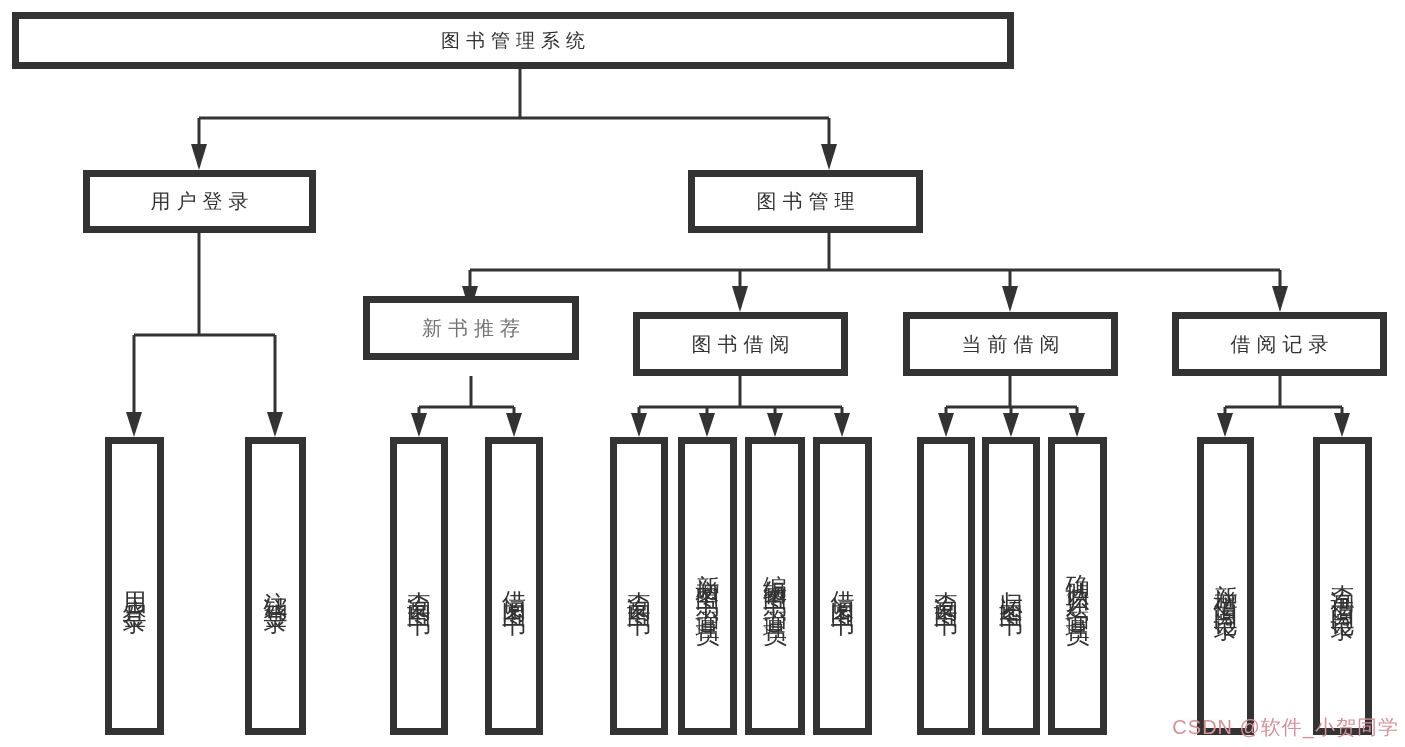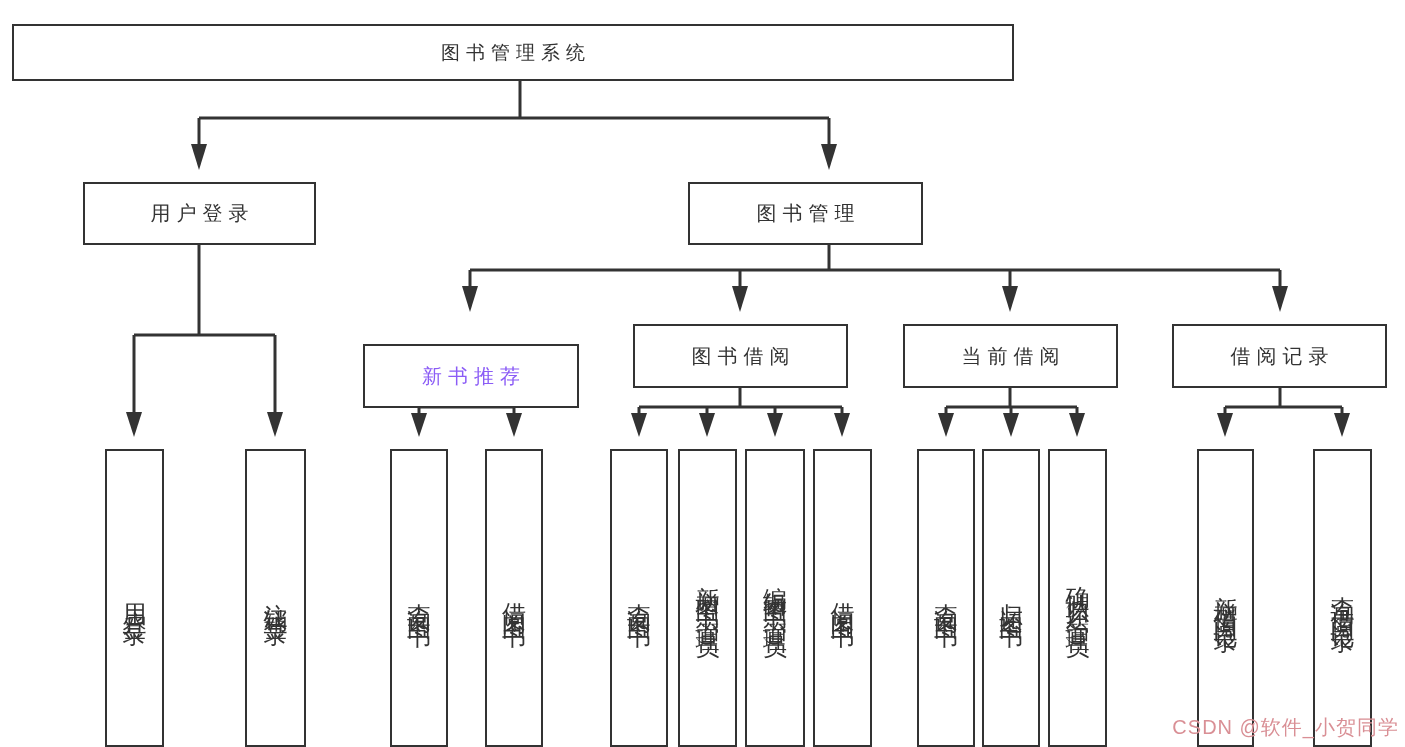--- a/index.html
+++ b/index.html
@@ -19,26 +19,25 @@
     position: absolute;
     left: 0;
     top: 0;
     width: 1405px;
     height: 747px;
   }
   .box {
     position: absolute;
     box-sizing: border-box;
     background: #ffffff;
-    border: 2px solid #000000;
+    border: 7px solid #000000;
     display: flex;
     align-items: center;
     justify-content: center;
     color: #333333;
-    margin-top: 12px;
   }
   .hbox .lbl {
     font-size: 20px;
     letter-spacing: 6px;
     text-indent: 6px;
     white-space: nowrap;
   }
   .rootbox .lbl {
     font-size: 19px;
     letter-spacing: 6px;
@@ -144,21 +143,21 @@
     <span class="lbl">图书管理系统</span>
   </div>
 
   <div class="box hbox" style="left: 83px; top: 170px; width: 233px; height: 63px; border-color: rgb(51, 51, 51); color: rgb(51, 51, 51);">
     <span class="lbl">用户登录</span>
   </div>
   <div class="box hbox" style="left: 688px; top: 170px; width: 235px; height: 63px; border-color: rgb(51, 51, 51); color: rgb(51, 51, 51);">
     <span class="lbl">图书管理</span>
   </div>
 
-  <div class="box hbox" style="left: 363px; top: 332px; width: 216px; height: 64px; border-color: rgb(51, 51, 51); color: #8b5cf6;">
+  <div class="box hbox" style="left: 363px; top: 296px; width: 216px; height: 64px; border-color: rgb(51, 51, 51); color: #737373;">
     <span class="lbl">新书推荐</span>
   </div>
   <div class="box hbox" style="left: 633px; top: 312px; width: 215px; height: 64px; border-color: rgb(51, 51, 51); color: rgb(51, 51, 51);">
     <span class="lbl">图书借阅</span>
   </div>
   <div class="box hbox" style="left: 903px; top: 312px; width: 215px; height: 64px; border-color: rgb(51, 51, 51); color: rgb(51, 51, 51); font-family: Liberation Mono, monospace;">
     <span class="lbl">当前借阅</span>
   </div>
   <div class="box hbox" style="left: 1172px; top: 312px; width: 215px; height: 64px; border-color: rgb(51, 51, 51); color: rgb(51, 51, 51); align-items: center;">
     <span class="lbl">借阅记录</span>

